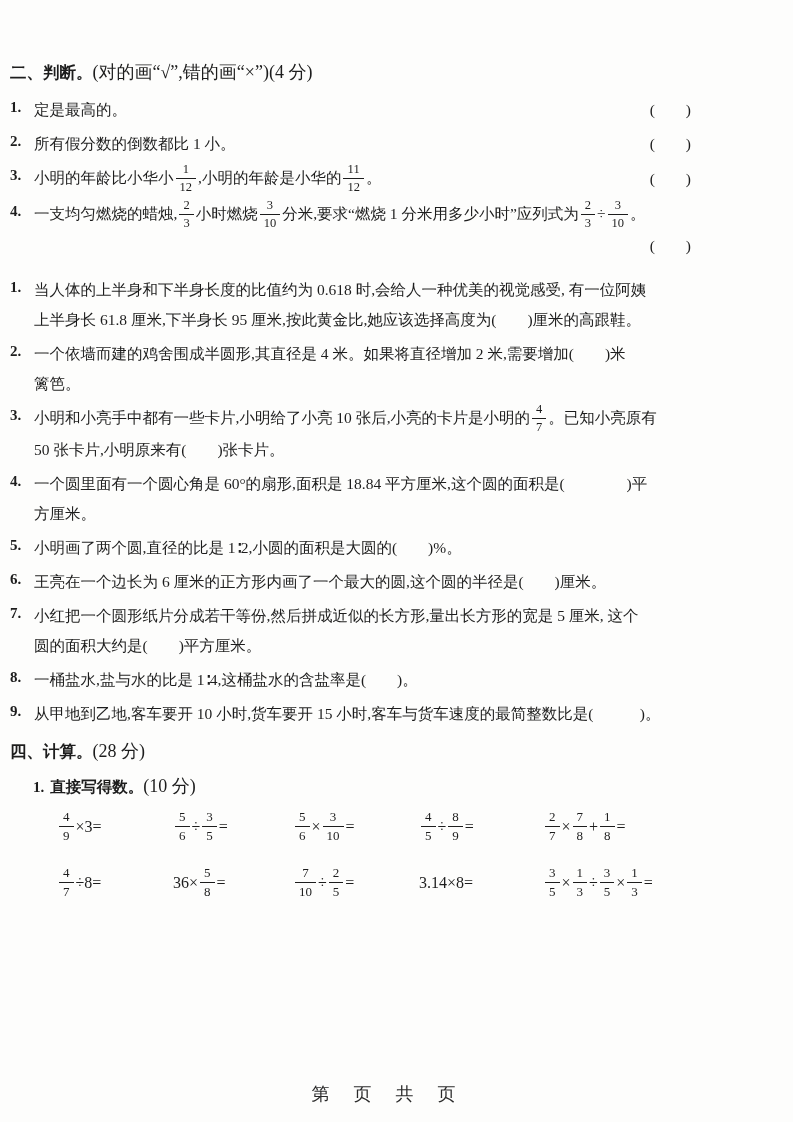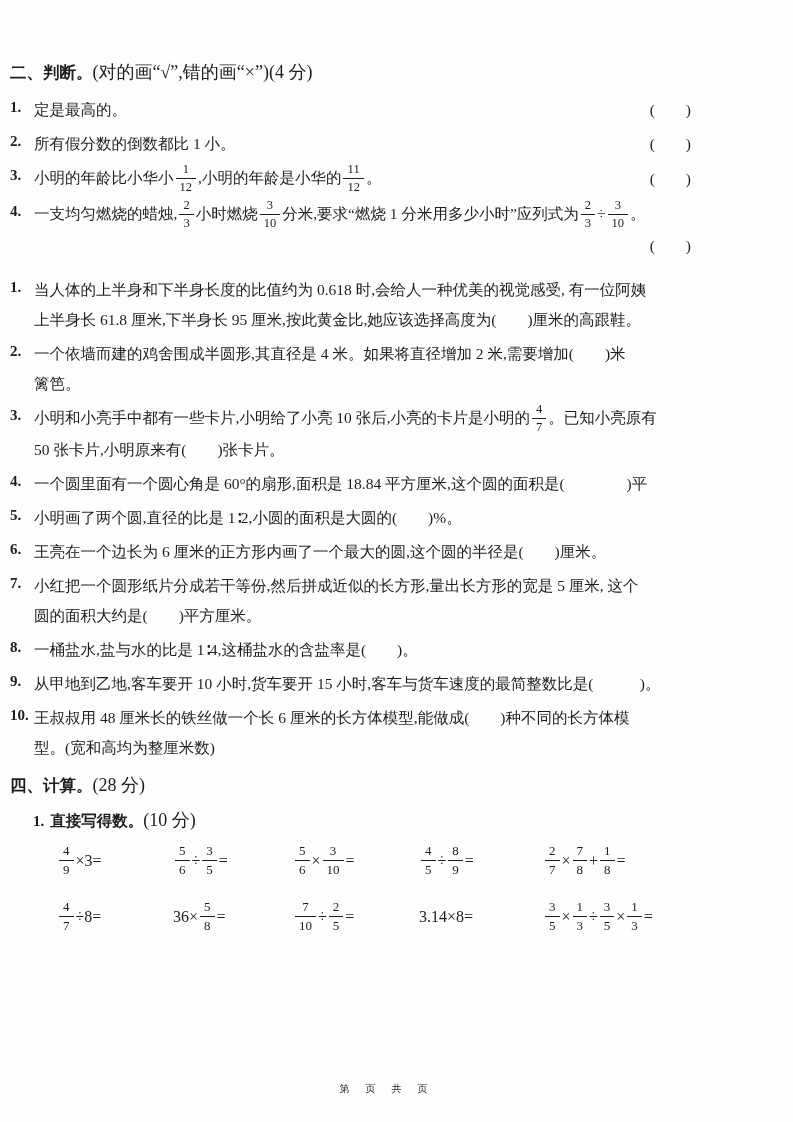--- a/index.html
+++ b/index.html
@@ -29,21 +29,21 @@
   .frac .den{border-top:1.4px solid currentColor;padding:2px 4px 0;min-width:100%;box-sizing:border-box;text-align:left}
   .subhead{margin:0 0 8px 23px;font-weight:bold}
   .subhead .qno{font-weight:bold;margin-right:6px}
   .subhead .h-note{font-weight:normal}
   .calc-grid{display:grid;grid-template-columns:116px 120px 126px 124px auto;margin-left:47px;row-gap:14px}
   .expr{display:flex;align-items:center;font-size:16px;min-height:42px}
   .expr .trun{white-space:pre}
   .expr .frac{font-size:13px}
   .footer{
     position:absolute;left:0;top:1082px;width:770px;text-align:center;
-    font-size:10px;letter-spacing:3px;color:#2a2a2a;
+    font-size:18px;letter-spacing:3px;color:#2a2a2a;
     font-family:"Liberation Sans", sans-serif;
   }
 </style>
 </head>
 <body>
 
 <div class="page">
 
   <section id="sec-judge">
     <h2><span>二、判断。</span><span class="h-note">(对的画“√”,错的画“×”)(4 分)</span></h2>
@@ -96,20 +96,21 @@
           <span class="qno">3.</span>
           <div class="qbody">
             <div class="qline"><span class="trun">小明和小亮手中都有一些卡片,小明给了小亮 10 张后,小亮的卡片是小明的</span><span class="frac"><span class="num">4</span><span class="den">7</span></span><span class="trun">。已知小亮原有</span></div>
             <div class="qline"><span class="trun">50 张卡片,小明原来有(　　)张卡片。</span></div>
           </div>
         </div>
         <div class="q">
           <span class="qno">4.</span>
           <div class="qbody">
             <div class="qline"><span class="trun">一个圆里面有一个圆心角是 60°的扇形,面积是 18.84 平方厘米,这个圆的面积是(　　　　)平</span></div>
+            <div class="qline"><span class="trun">方厘米。</span></div>
           </div>
         </div>
         <div class="q">
           <span class="qno">5.</span>
           <div class="qbody">
             <div class="qline"><span class="trun">小明画了两个圆,直径的比是 1∶2,小圆的面积是大圆的(　　)%。</span></div>
           </div>
         </div>
         <div class="q">
           <span class="qno">6.</span>
@@ -127,27 +128,20 @@
         <div class="q">
           <span class="qno">8.</span>
           <div class="qbody">
             <div class="qline"><span class="trun">一桶盐水,盐与水的比是 1∶4,这桶盐水的含盐率是(　　)。</span></div>
           </div>
         </div>
         <div class="q">
           <span class="qno">9.</span>
           <div class="qbody">
             <div class="qline"><span class="trun">从甲地到乙地,客车要开 10 小时,货车要开 15 小时,客车与货车速度的最简整数比是(　　　)。</span></div>
-          </div>
-        </div>
-        <div class="q">
-          <span class="qno">10.</span>
-          <div class="qbody">
-            <div class="qline"><span class="trun">王叔叔用 48 厘米长的铁丝做一个长 6 厘米的长方体模型,能做成(　　)种不同的长方体模</span></div>
-            <div class="qline"><span class="trun">型。(宽和高均为整厘米数)</span></div>
           </div>
         </div>
       </div>
   </section>
 
   <section id="sec-calc">
     <h2><span>四、计算。</span><span class="h-note">(28 分)</span></h2>
     <div class="subhead"><span class="qno">1.</span><span>直接写得数。</span><span class="h-note">(10 分)</span></div>
     <div class="calc-grid">
         <div class="expr">

